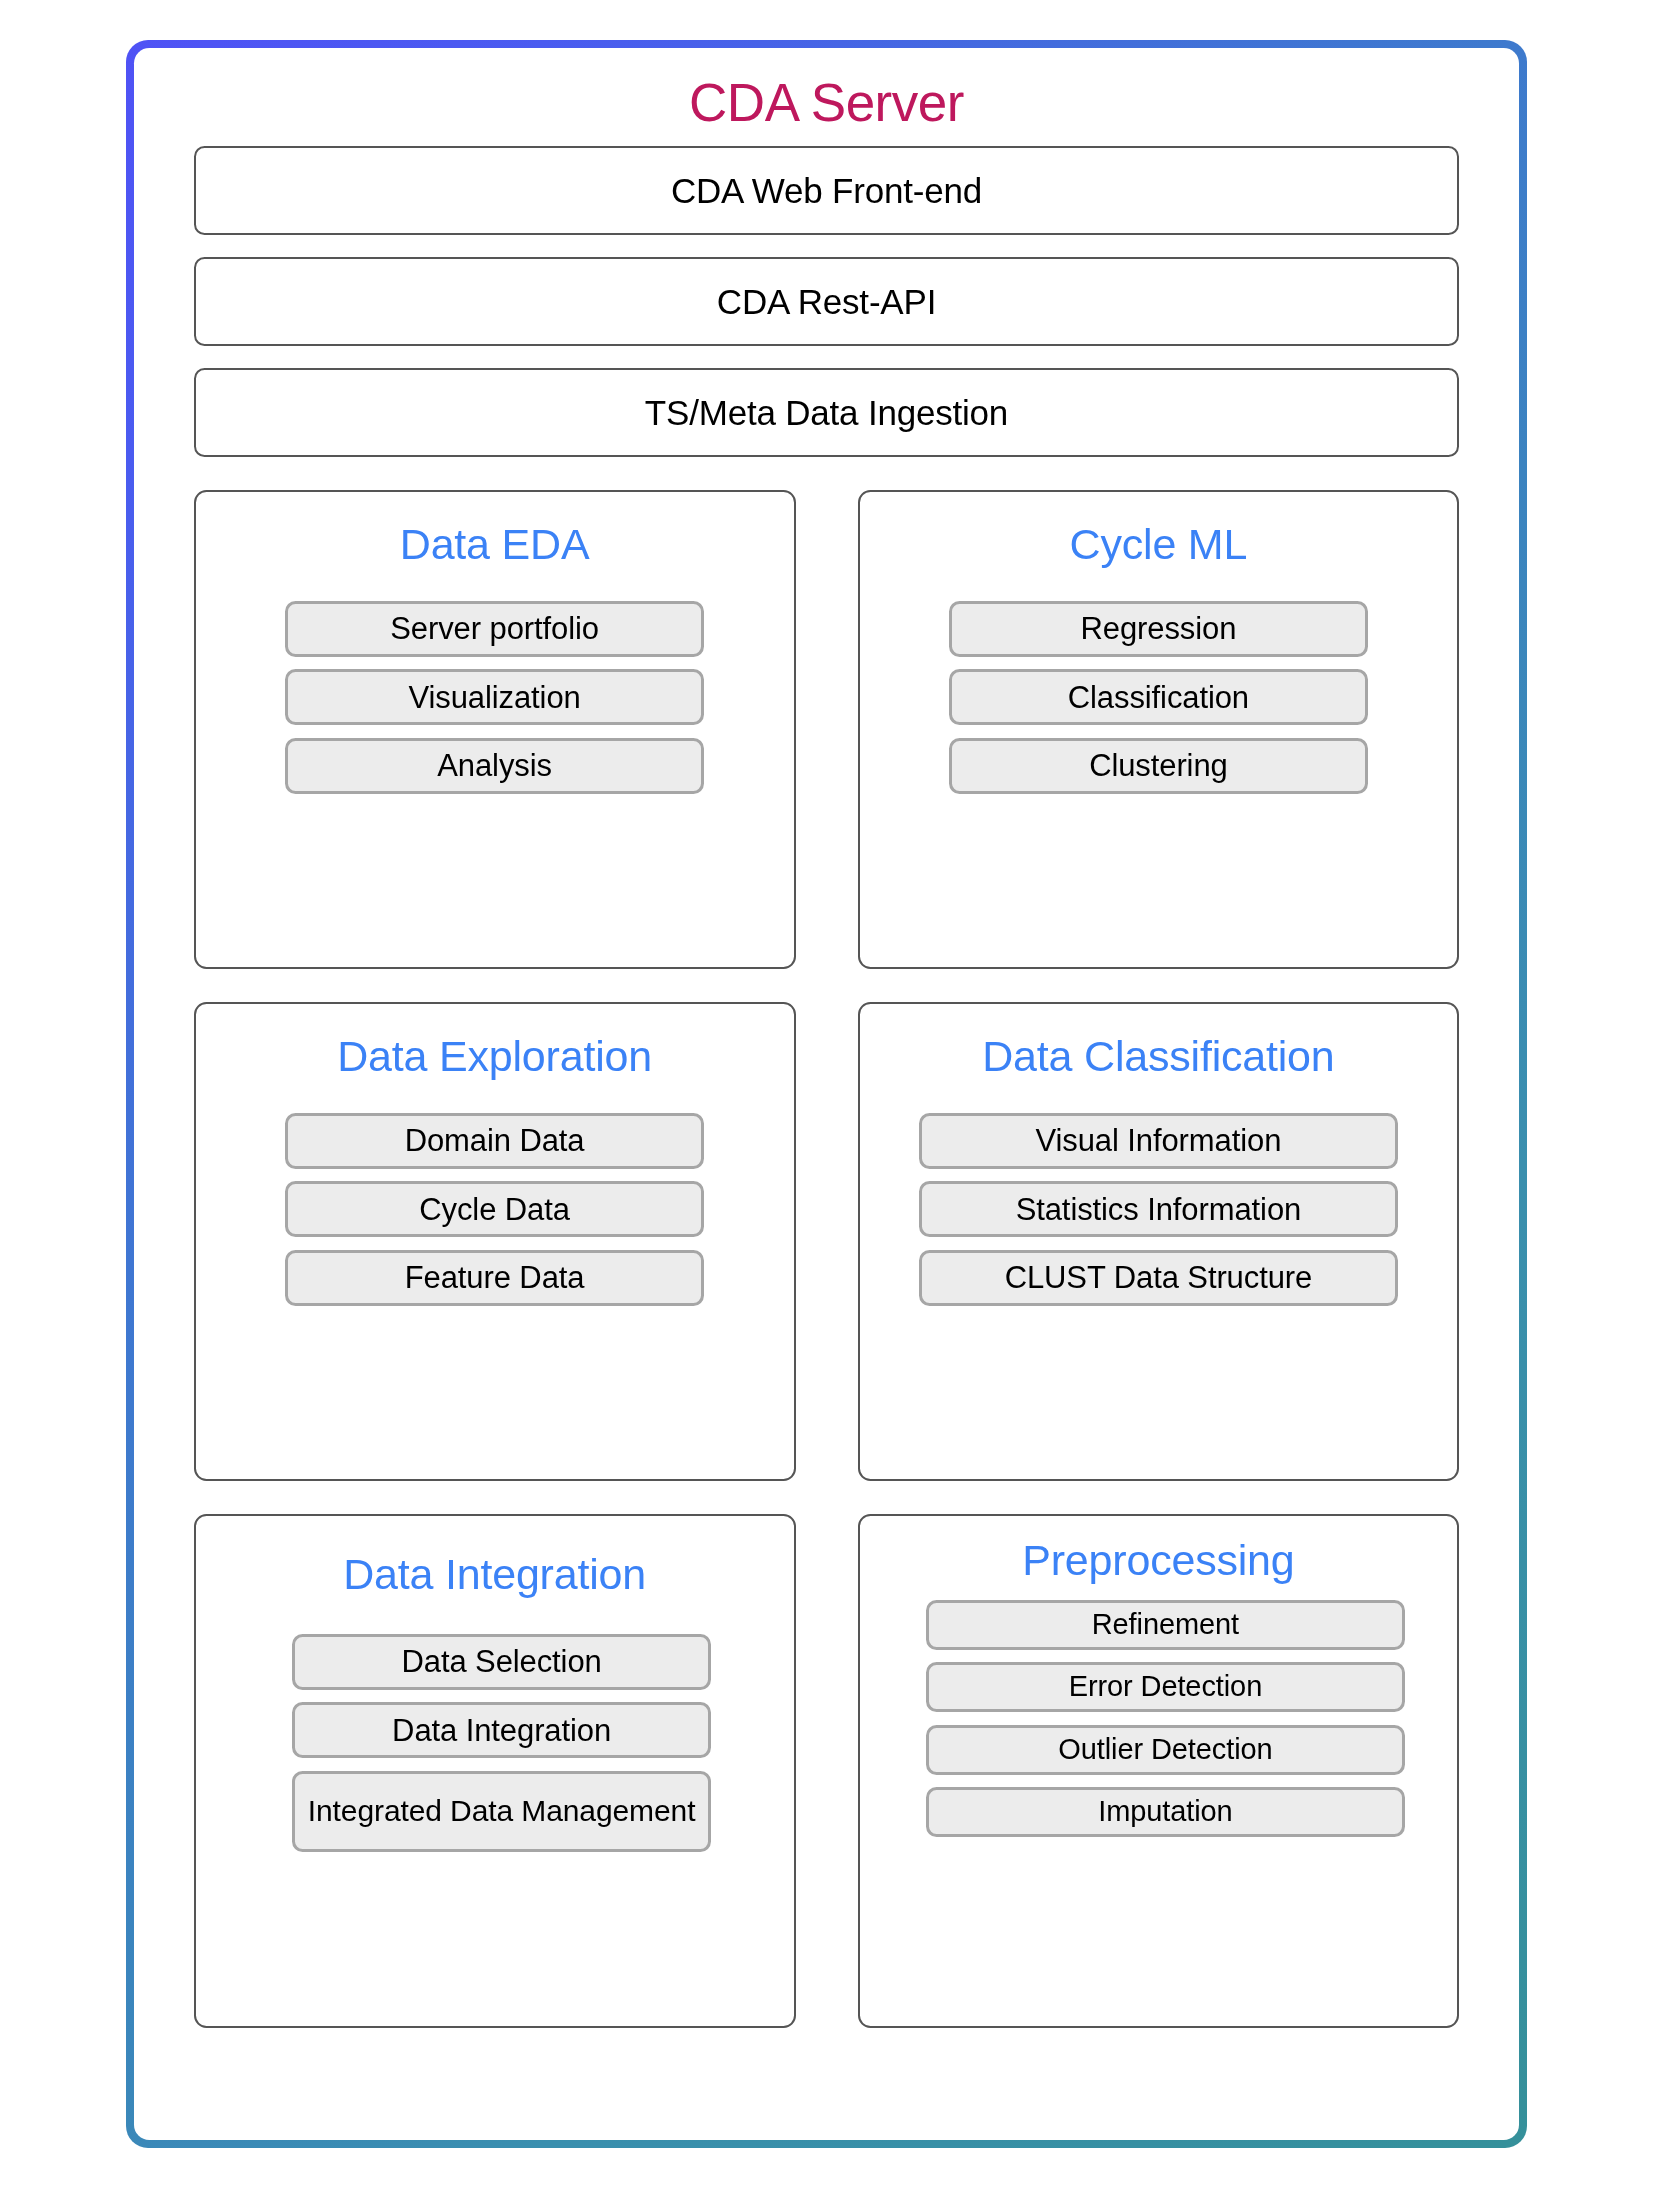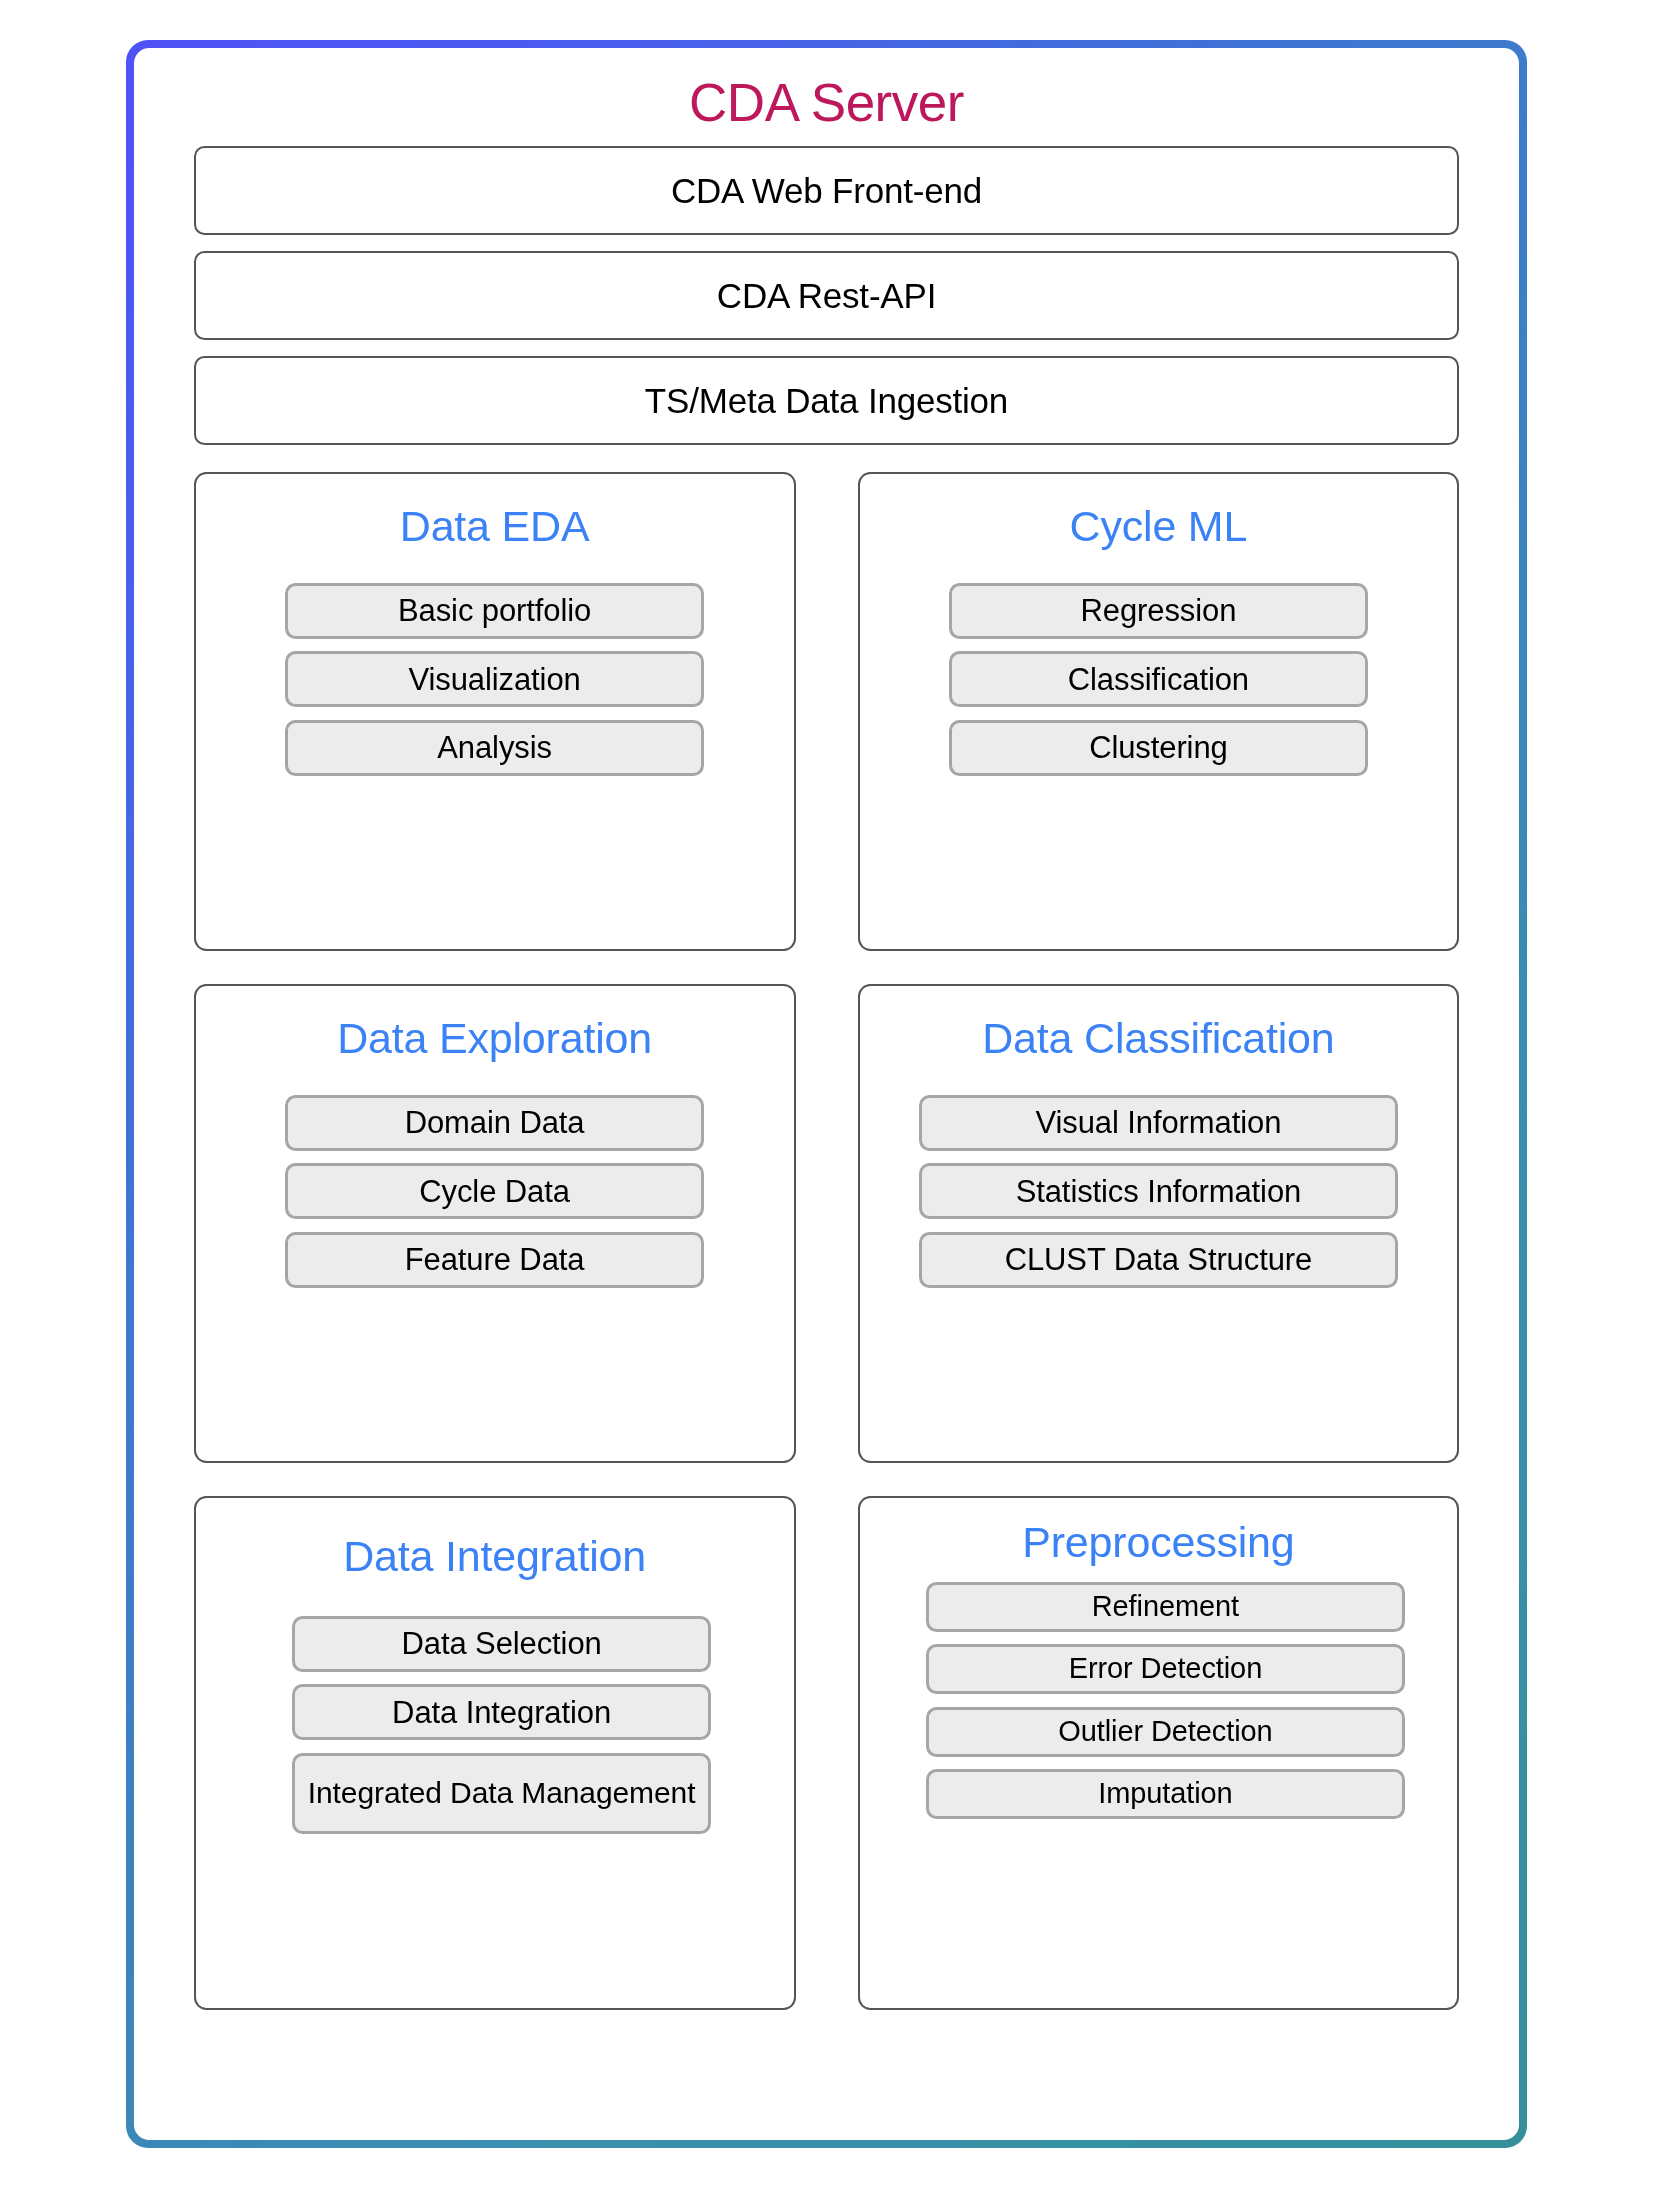--- a/index.html
+++ b/index.html
@@ -58,21 +58,21 @@
 
   
   .layer-bar {
     height: 89px;
     border: 2.9px solid #555555;
     border-radius: 10.5px;
     background: #ffffff;
     display: flex;
     align-items: center;
     justify-content: center;
-    margin-bottom: 16px;
+    margin-bottom: 22px;
     box-sizing: border-box;
   }
   .layer-bar-label {
     font-size: 35px;
     color: #000000;
     font-stretch: condensed;
     letter-spacing: -0.2px;
     white-space: nowrap;
   }
 
@@ -165,21 +165,21 @@
       </div>
 
     </div>
 
     <div id="card-grid">
 
       <div class="module-card h3">
         <div class="card-title">Data EDA</div>
         <div class="chip-stack">
           <div class="chip">
-            <span class="chip-label">Basic portfolio</span>
+            <span class="chip-label">Server portfolio</span>
           </div>
           <div class="chip">
             <span class="chip-label">Visualization</span>
           </div>
           <div class="chip">
             <span class="chip-label">Analysis</span>
           </div>
         </div>
       </div>
 

